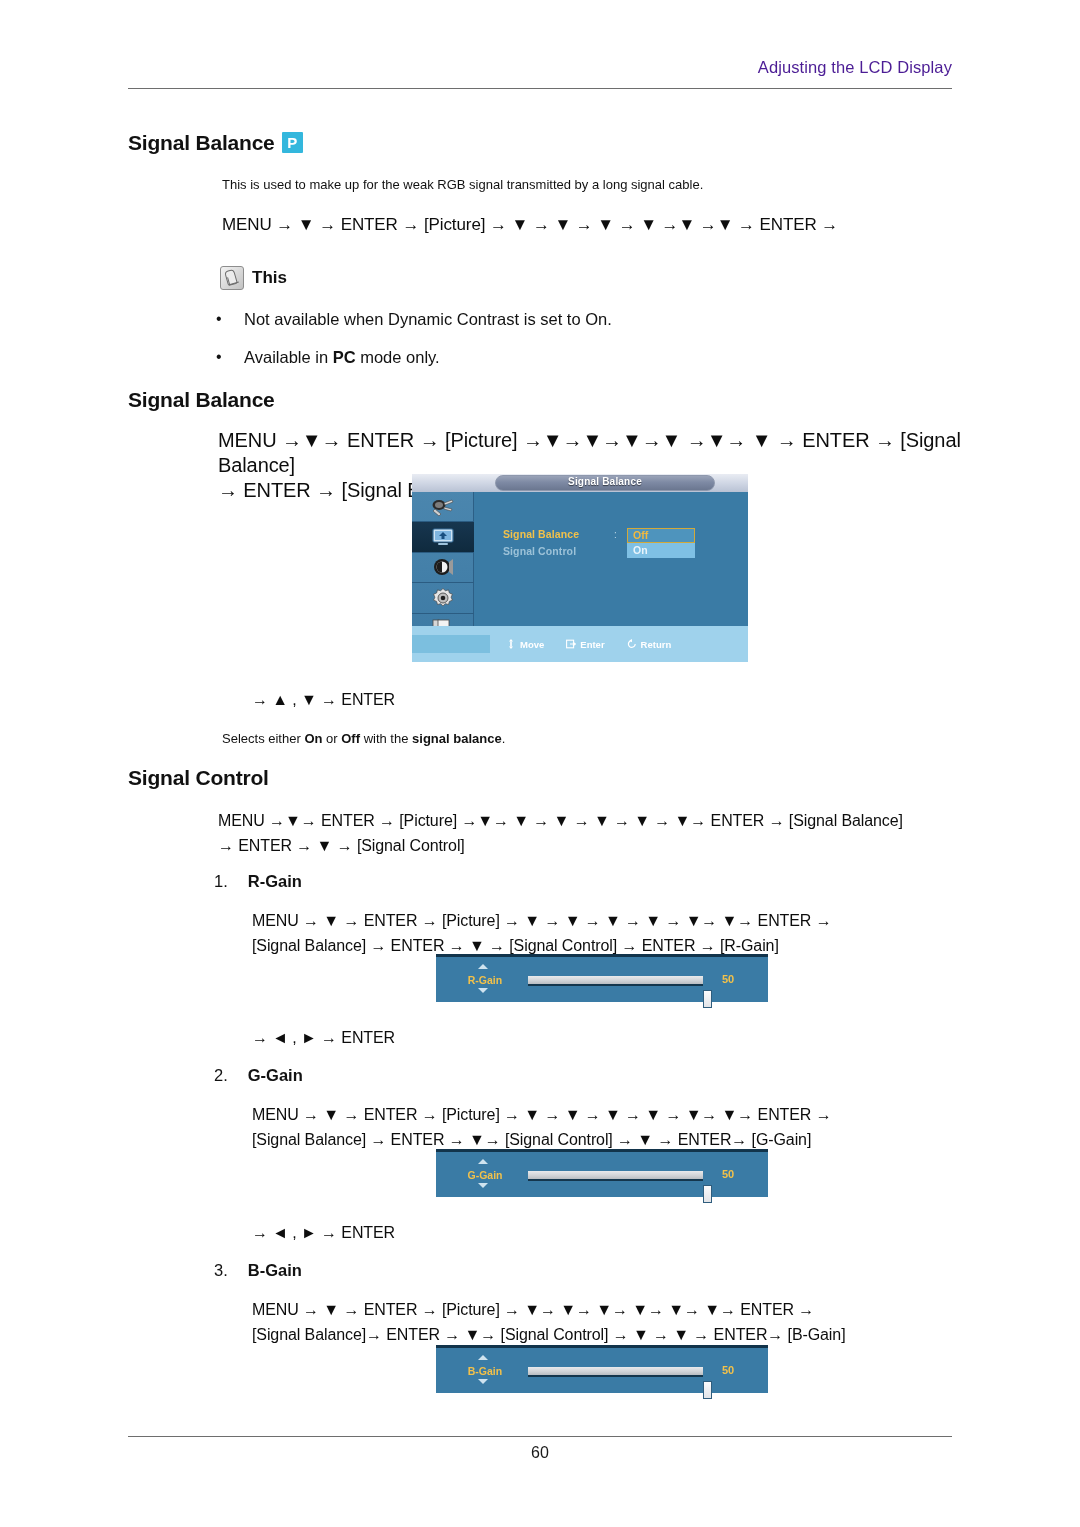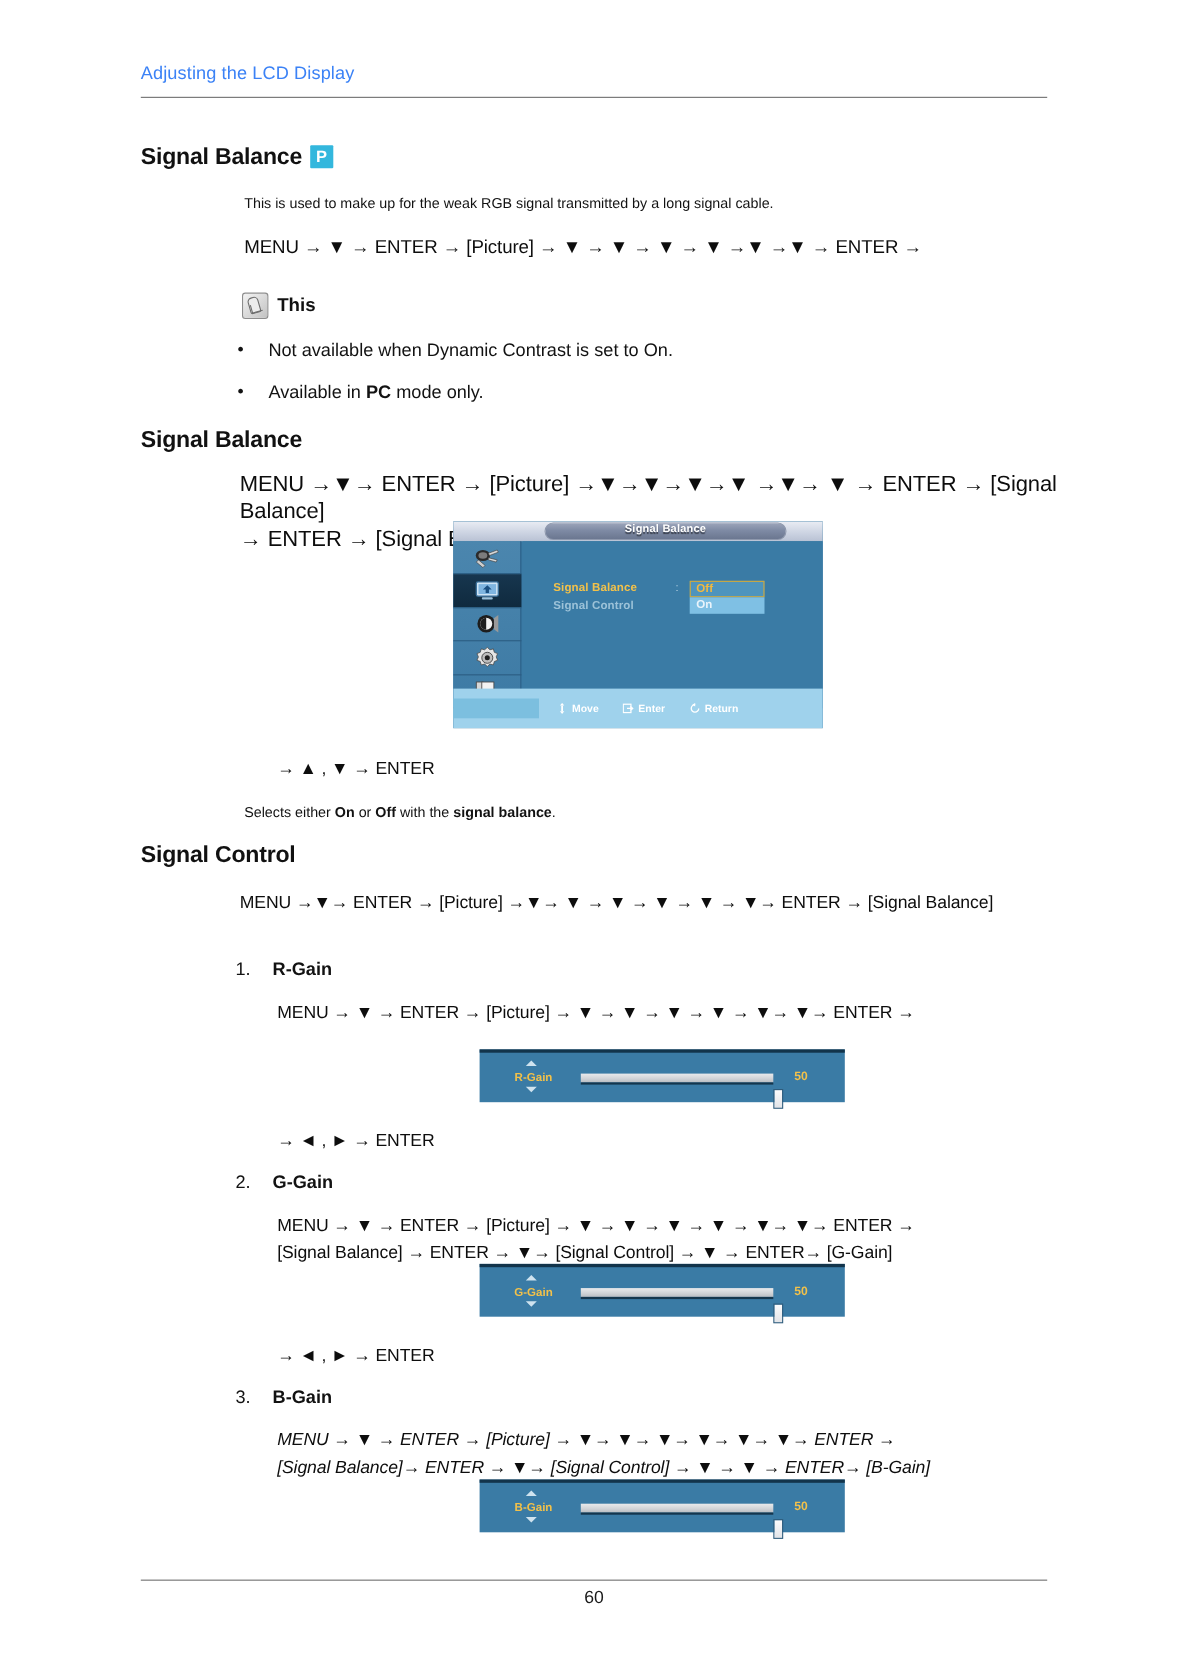--- a/index.html
+++ b/index.html
@@ -20,23 +20,23 @@
     left: 0; top: 0;
     width: 1080px;
     height: 1527px;
   }
 
   
   .header {
     position: absolute;
     left: 128px; top: 58px;
     width: 824px;
-    text-align: left;
+    text-align: right;
     font-size: 16.5px;
-    color: #3b82f6;
+    color: #4c1d95;
     letter-spacing: .1px;
   }
   .header-rule {
     position: absolute;
     left: 128px; top: 88px;
     width: 824px;
     height: 0;
     border-top: 1.6px solid #6e6e6e;
   }
 
@@ -476,27 +476,29 @@
   <div class="para" style="left:222px; top:728px;">
     <span>Selects either <b>On</b> or <b>Off</b> with the <b>signal balance</b>.</span>
   </div>
 
   <h2 class="sec" style="left:128px; top:766px;">
     <span>Signal Control</span>
   </h2>
 
   <div class="path tight" style="left:218px; top:808px; width:745px; font-size:16px;">
     <div>MENU →▼→ ENTER → [Picture] →▼→ ▼ → ▼ → ▼ → ▼ → ▼→ ENTER → [Signal Balance]</div>
+    <div>→ ENTER → ▼ → [Signal Control]</div>
   </div>
 
   <div class="numitem" style="left:214px; top:872px;">
     <span class="num">1.</span><span>R-Gain</span>
   </div>
   <div class="path" style="left:252px; top:908px; width:710px; font-size:16px;">
     <div>MENU  →  ▼  →  ENTER  →  [Picture]  →  ▼  →  ▼  →  ▼  →  ▼  →  ▼→  ▼→  ENTER  →</div>
+    <div>[Signal Balance] → ENTER → ▼ → [Signal Control] → ENTER → [R-Gain]</div>
   </div>
 
   <div class="gain" style="left:436px; top:954px;">
     <div class="gain-up"></div>
     <div class="gain-label">R-Gain</div>
     <div class="gain-dn"></div>
     <div class="gain-track">
       <div class="gain-thumb"></div>
     </div>
     <div class="gain-value">50</div>
@@ -520,21 +522,21 @@
       <div class="gain-thumb"></div>
     </div>
     <div class="gain-value">50</div>
   </div>
 
   <div class="path" style="left:252px; top:1220px; font-size:16px;">→ ◄ , ► → ENTER</div>
 
   <div class="numitem" style="left:214px; top:1261px;">
     <span class="num">3.</span><span>B-Gain</span>
   </div>
-  <div class="path" style="left:252px; top:1297px; width:710px; font-size:16px;font-style:italic;">
+  <div class="path" style="left:252px; top:1297px; width:710px; font-size:16px;">
     <div>MENU  →  ▼  →  ENTER  →  [Picture]  →  ▼→  ▼→  ▼→  ▼→  ▼→  ▼→  ENTER  →</div>
     <div>[Signal Balance]→ ENTER → ▼→ [Signal Control] → ▼ → ▼ → ENTER→ [B-Gain]</div>
   </div>
 
   <div class="gain" style="left:436px; top:1345px;">
     <div class="gain-up"></div>
     <div class="gain-label">B-Gain</div>
     <div class="gain-dn"></div>
     <div class="gain-track">
       <div class="gain-thumb"></div>

